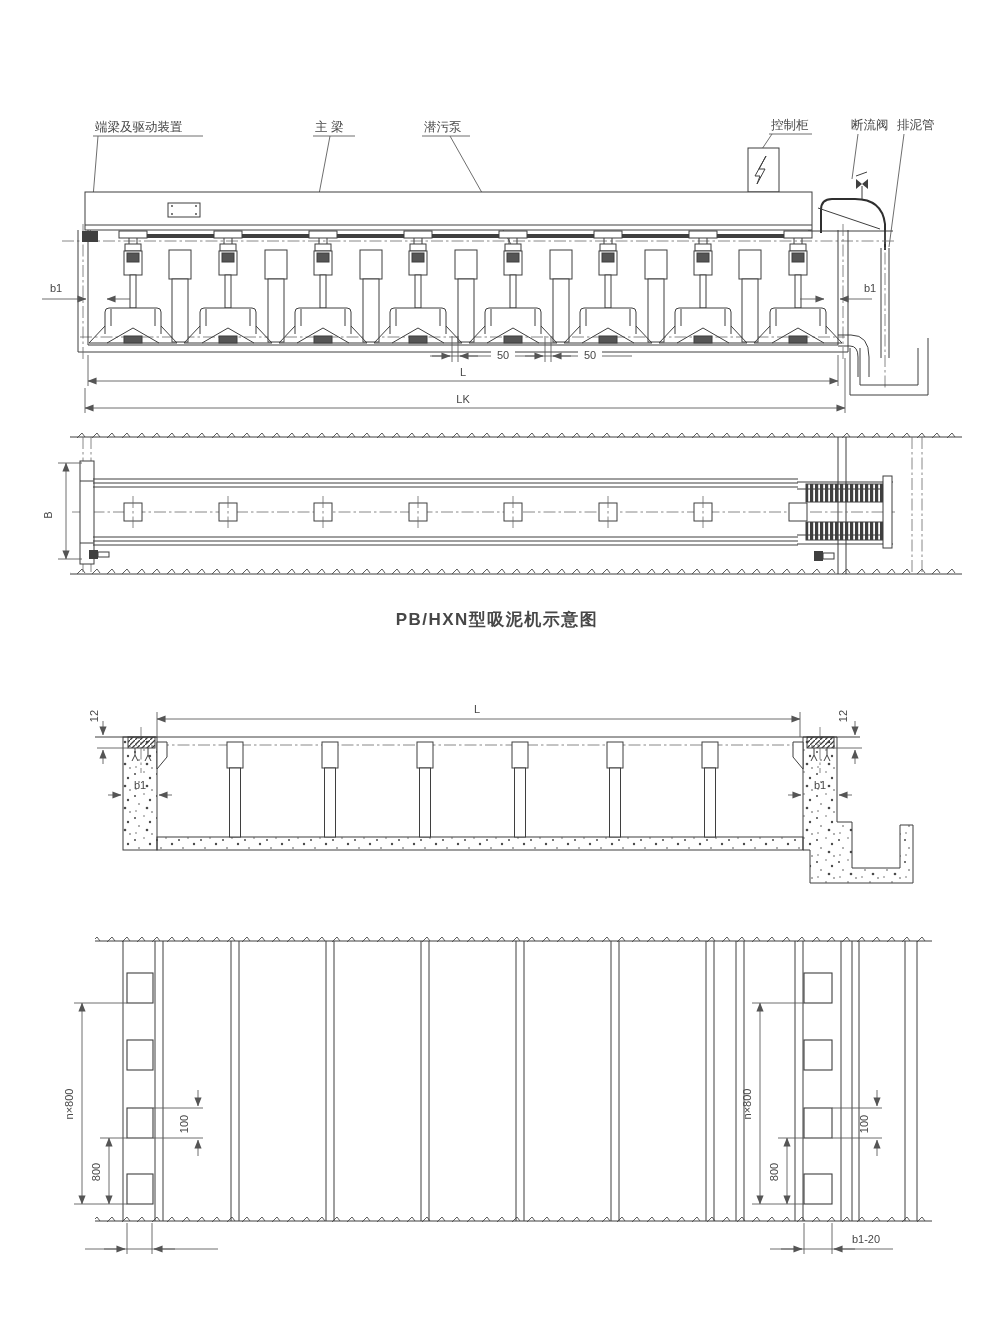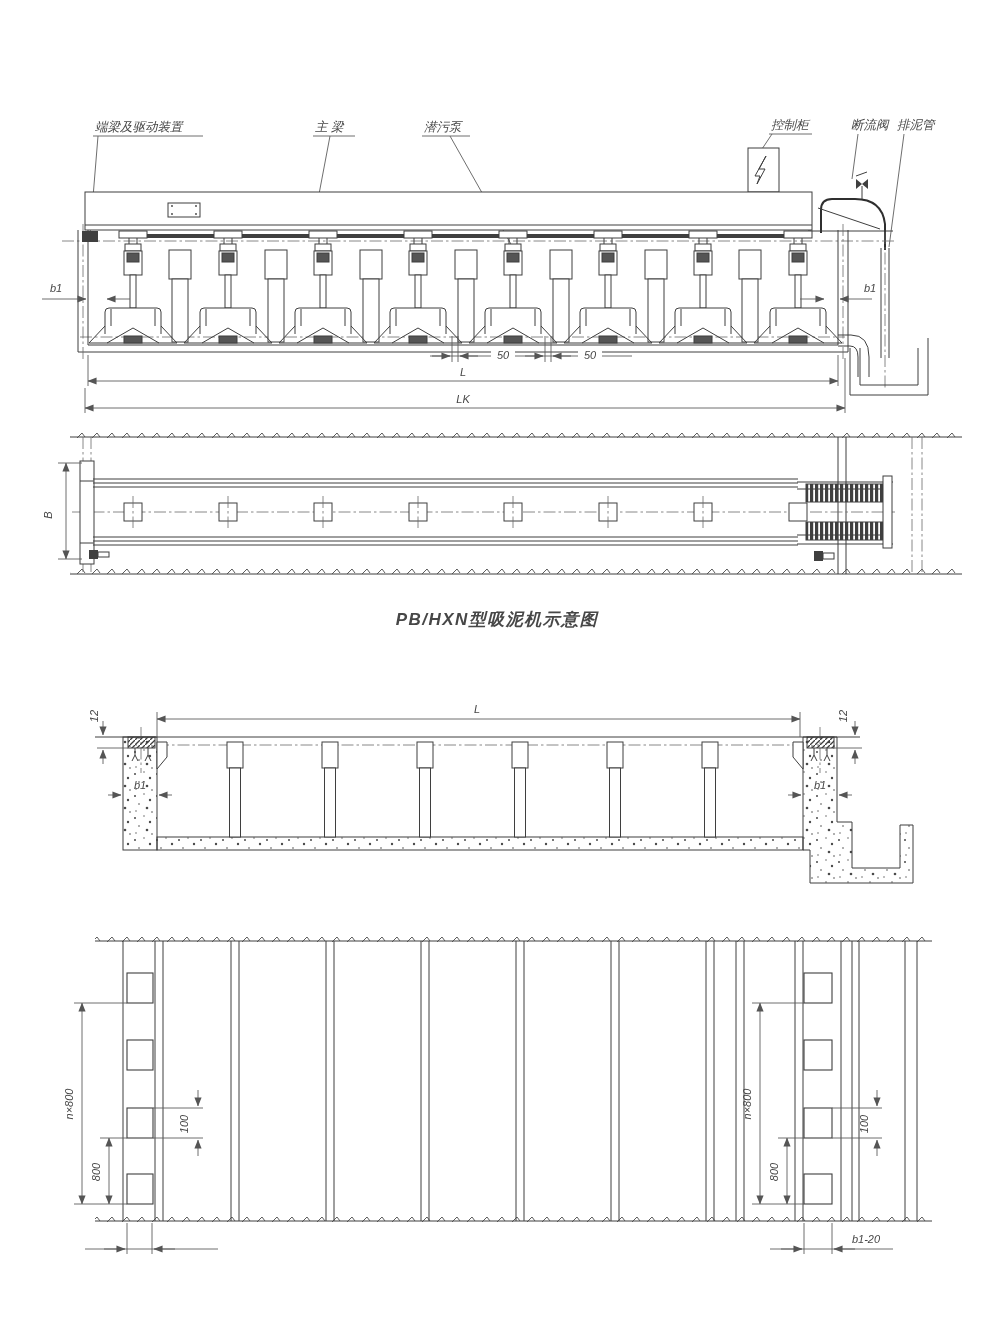--- a/index.html
+++ b/index.html
@@ -1,16 +1,16 @@
 <!DOCTYPE html>
 <html><head>
 <meta charset="utf-8">
 <style>
   html,body{margin:0;padding:0;background:#fff;}
-  .page{width:986px;height:1319px;position:relative;background:#fff;overflow:hidden;font-style:italic;}
+  .page{width:986px;height:1319px;position:relative;background:#fff;overflow:hidden;}
   svg text{fill:#474747;font-family:"Liberation Sans","DejaVu Sans",sans-serif;}
   .lbl{font-size:12.5px;}
   .dimt{font-size:11px;}
   .ttl{font-size:17px;font-weight:bold;letter-spacing:1.5px;}
   .s{stroke:#3f3f3f;fill:none;stroke-width:1;}
   .sf{stroke:#3f3f3f;fill:#fff;stroke-width:1;}
   .s2{stroke:#2f2f2f;fill:none;stroke-width:2;}
   .dk{fill:#3f3f3f;stroke:none;}
   .dim{stroke:#5e5e5e;fill:none;stroke-width:0.9;}
   .cl{stroke:#6a6a6a;stroke-dasharray:12 3 2.5 3;stroke-width:0.8;fill:none;}

